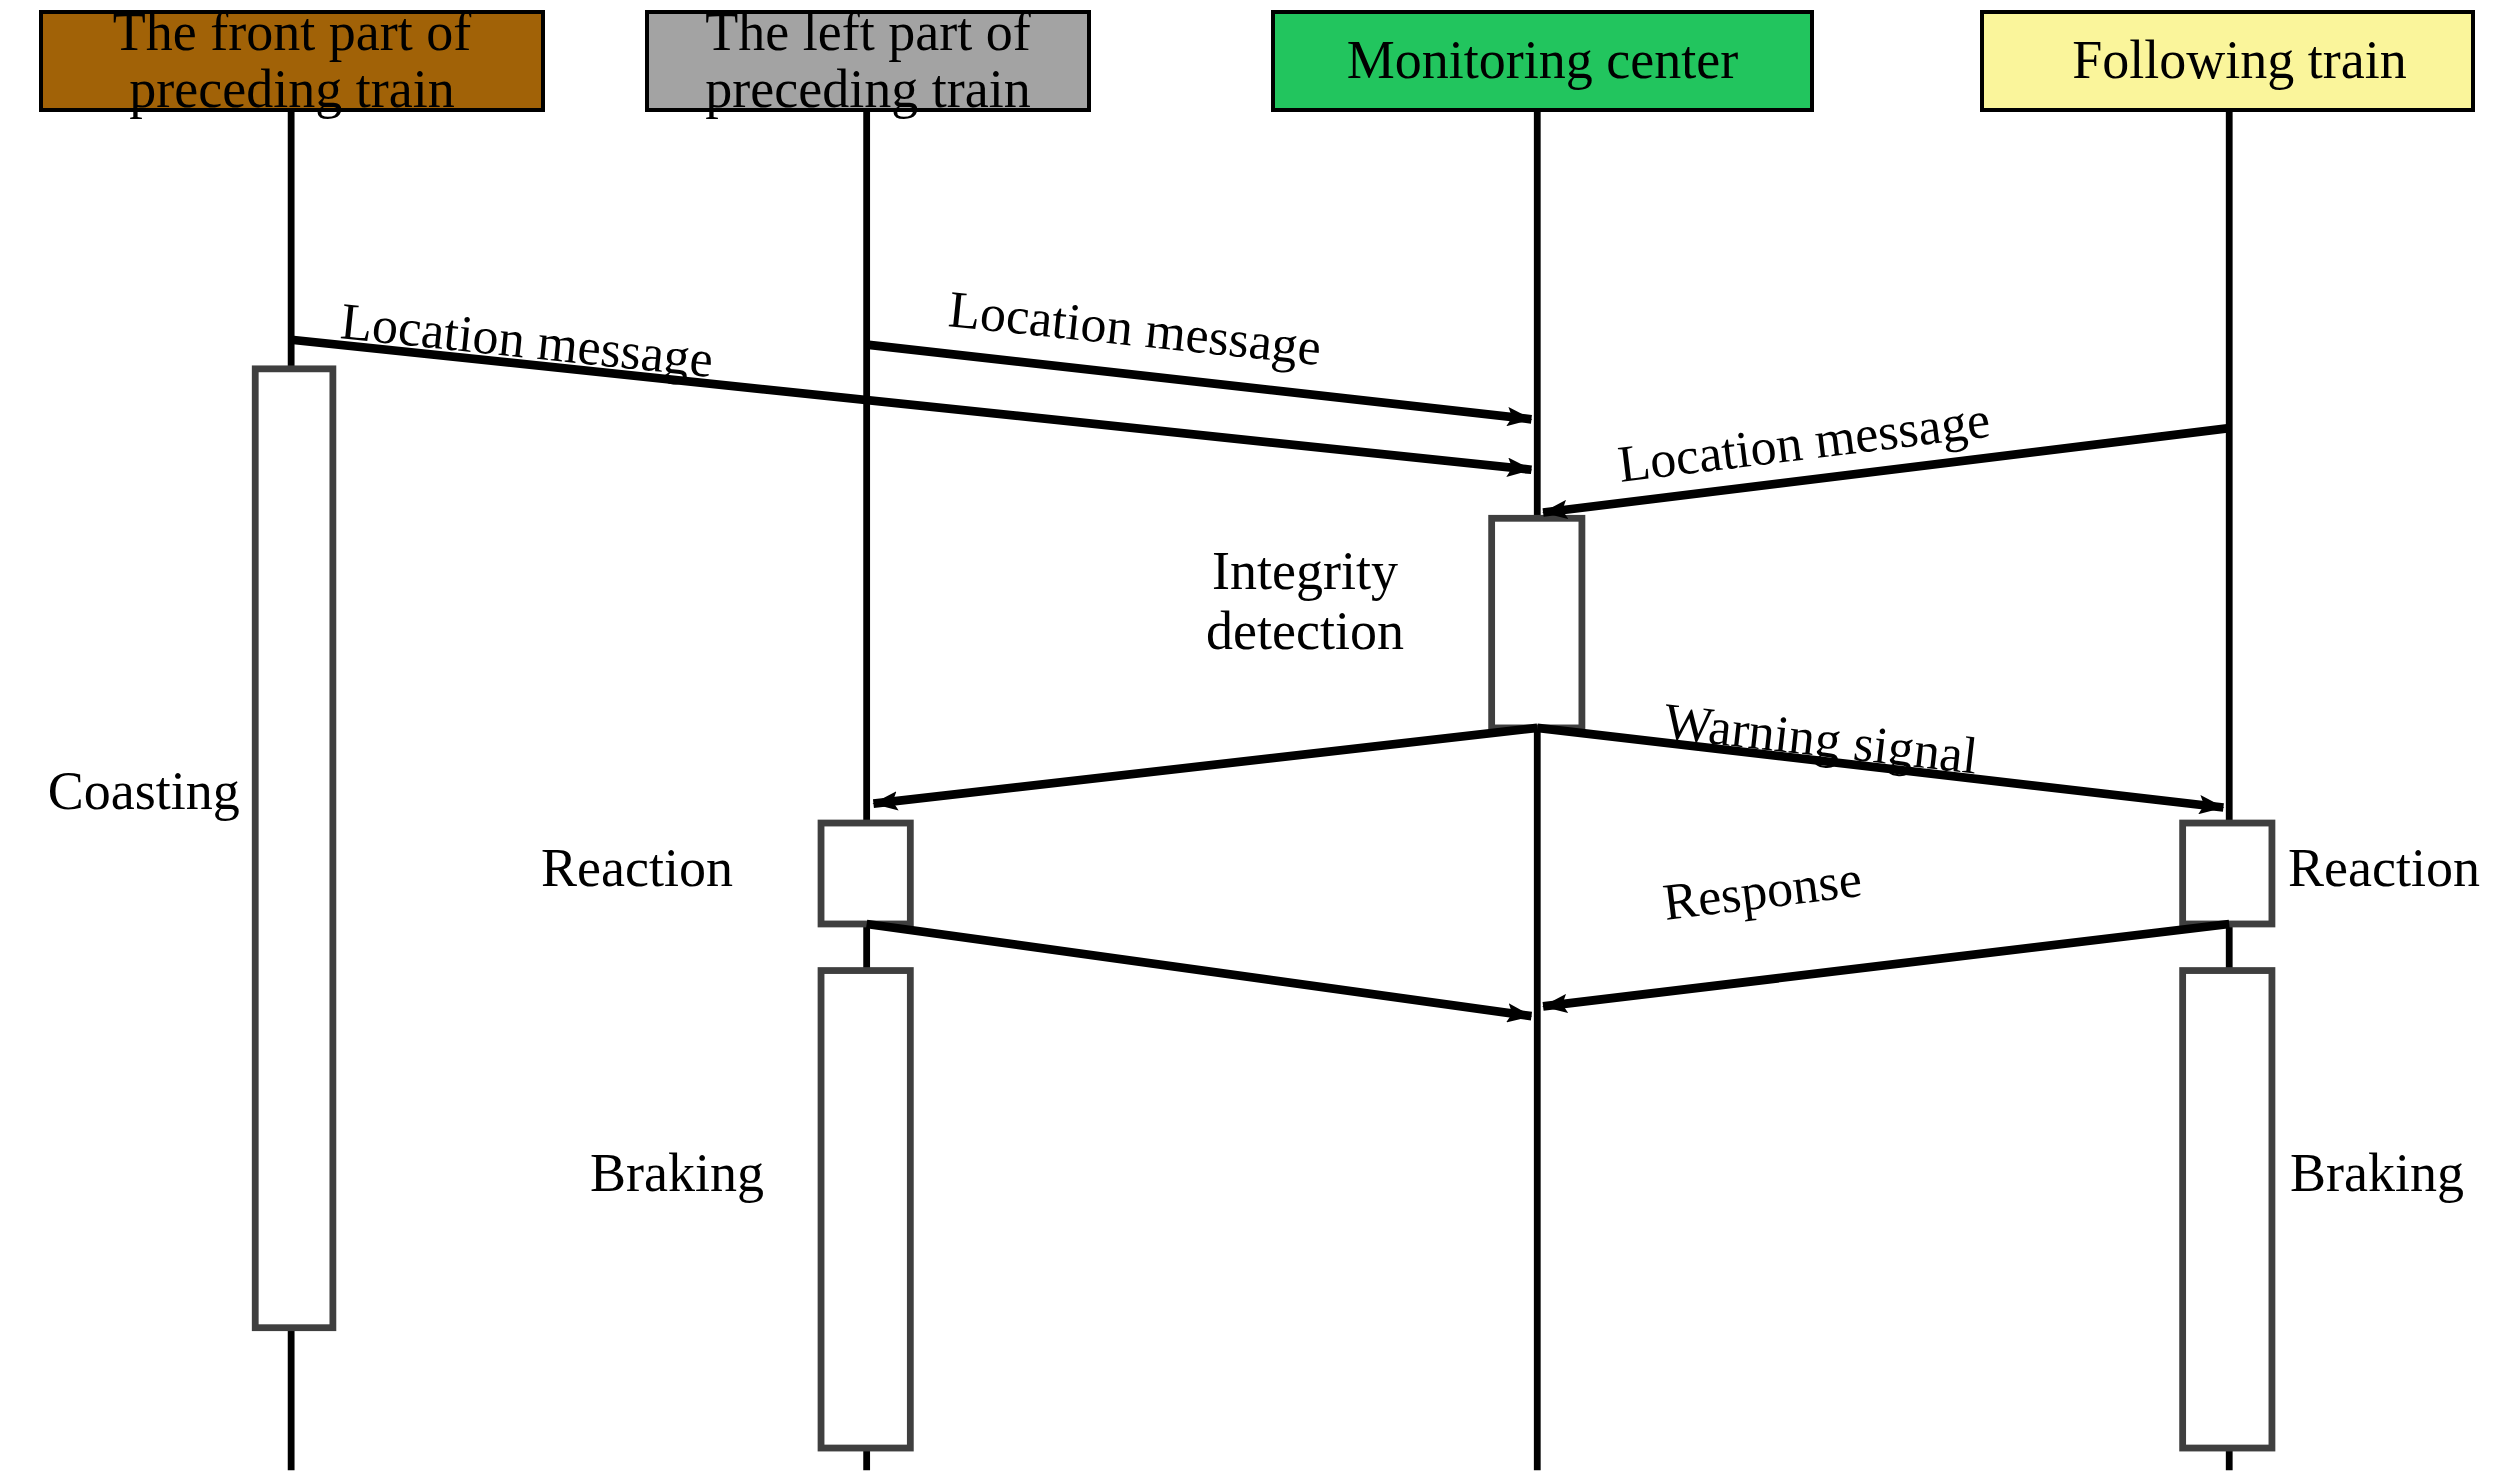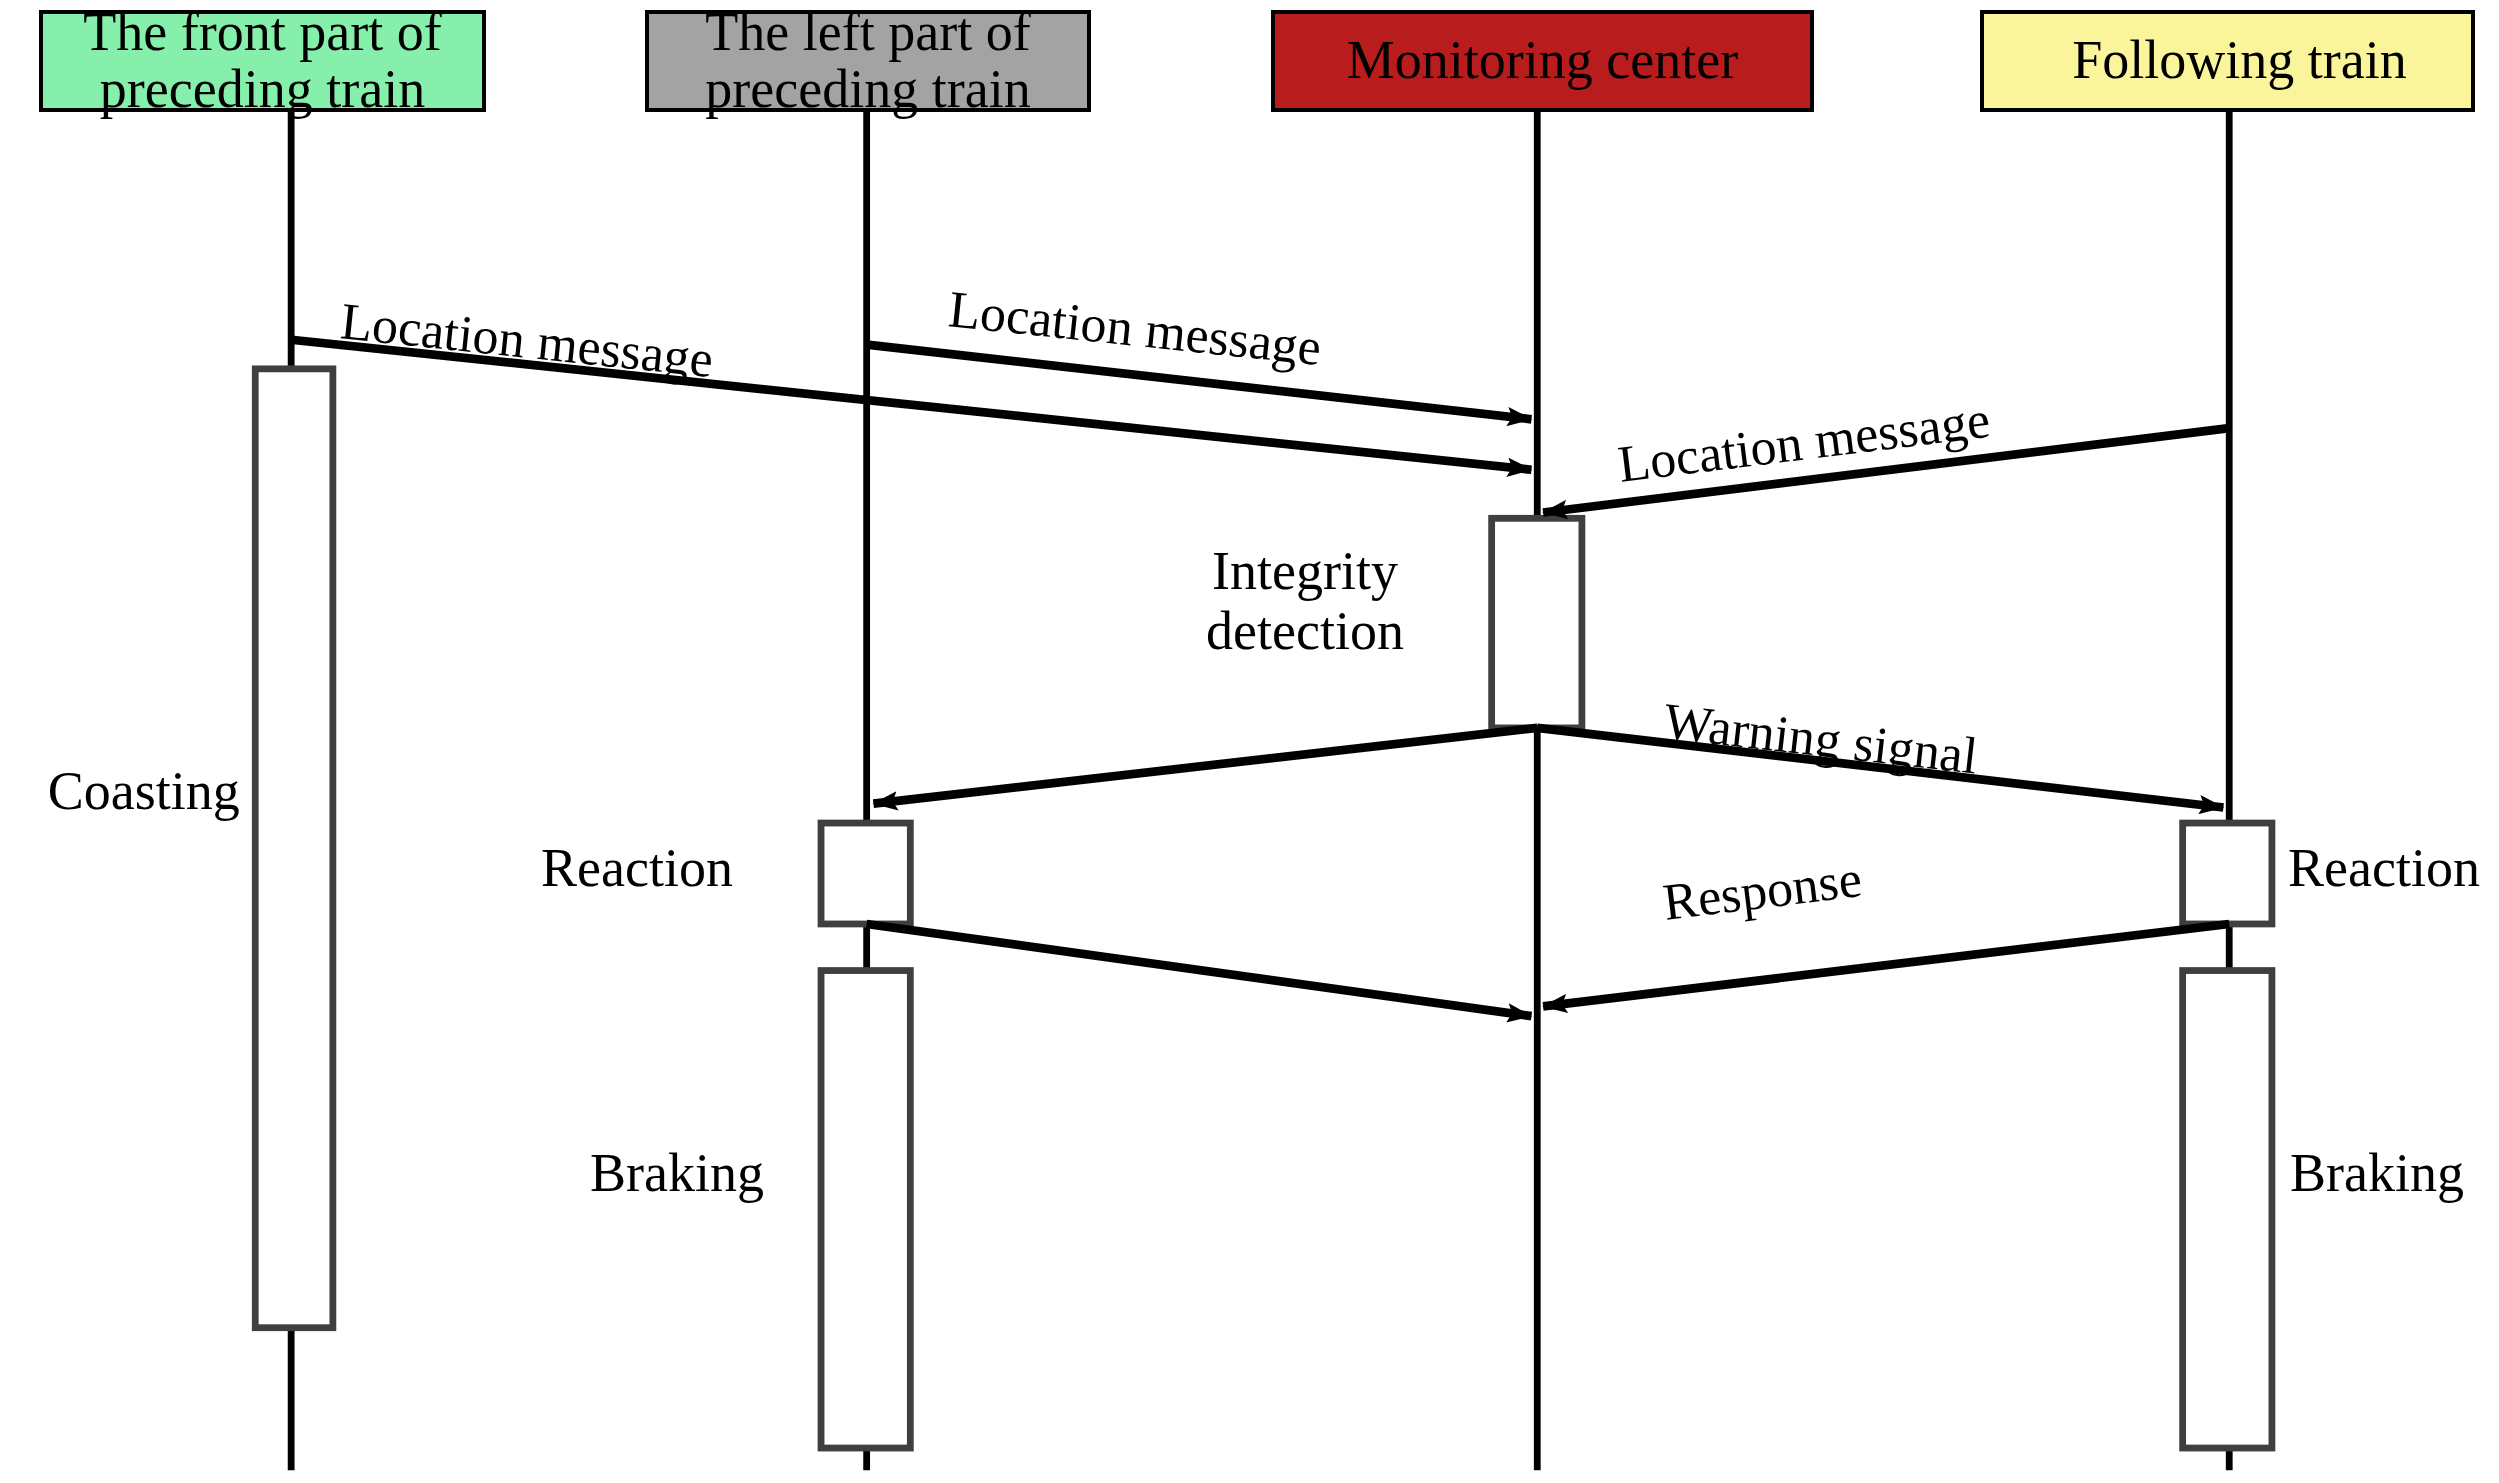--- a/index.html
+++ b/index.html
@@ -68,35 +68,35 @@
 
     <line x1="1584" y1="750" x2="900" y2="828" stroke="#000000" stroke-width="9" marker-end="url(#arrowL)"></line>
 
     <line x1="1584" y1="750" x2="2291" y2="832" stroke="#000000" stroke-width="9" marker-end="url(#arrowR)"></line>
 
     <line x1="893" y1="952" x2="1578" y2="1047" stroke="#000000" stroke-width="9" marker-end="url(#arrowR)"></line>
 
     <line x1="2297" y1="952" x2="1590" y2="1037" stroke="#000000" stroke-width="9" marker-end="url(#arrowL)"></line>
   </svg>
 
-  <div class="lifeline-header" style="left:39px;top:9.7px;width:447px;height:102px;background:#86efac;">
+  <div class="lifeline-header" style="left:39px;top:9.7px;width:506px;height:102px;background:#a16207;">
     <span class="hdr-text">
       <span>The front part of</span><br>
       <span>preceding train</span>
     </span>
   </div>
 
   <div class="lifeline-header" style="left:645px;top:9.7px;width:446px;height:102px;background:#a3a3a3;">
     <span class="hdr-text">
       <span>The left part of</span><br>
       <span>preceding train</span>
     </span>
   </div>
 
-  <div class="lifeline-header" style="left:1271px;top:9.7px;width:543px;height:102px;background:#b91c1c;">
+  <div class="lifeline-header" style="left:1271px;top:9.7px;width:543px;height:102px;background:#22c55e;">
     <span class="hdr-text">Monitoring center</span>
   </div>
 
   <div class="lifeline-header" style="left:1980px;top:9.7px;width:495px;height:102px;background:#FAF59B;padding-left:24px;">
     <span class="hdr-text">Following train</span>
   </div>
 
   <div class="msg-lbl" style="left:338px;top:291px;transform:rotate(6.0deg);">Location message</div>
 
   <div class="msg-lbl" style="left:946px;top:279px;transform:rotate(6.0deg);">Location message</div>

